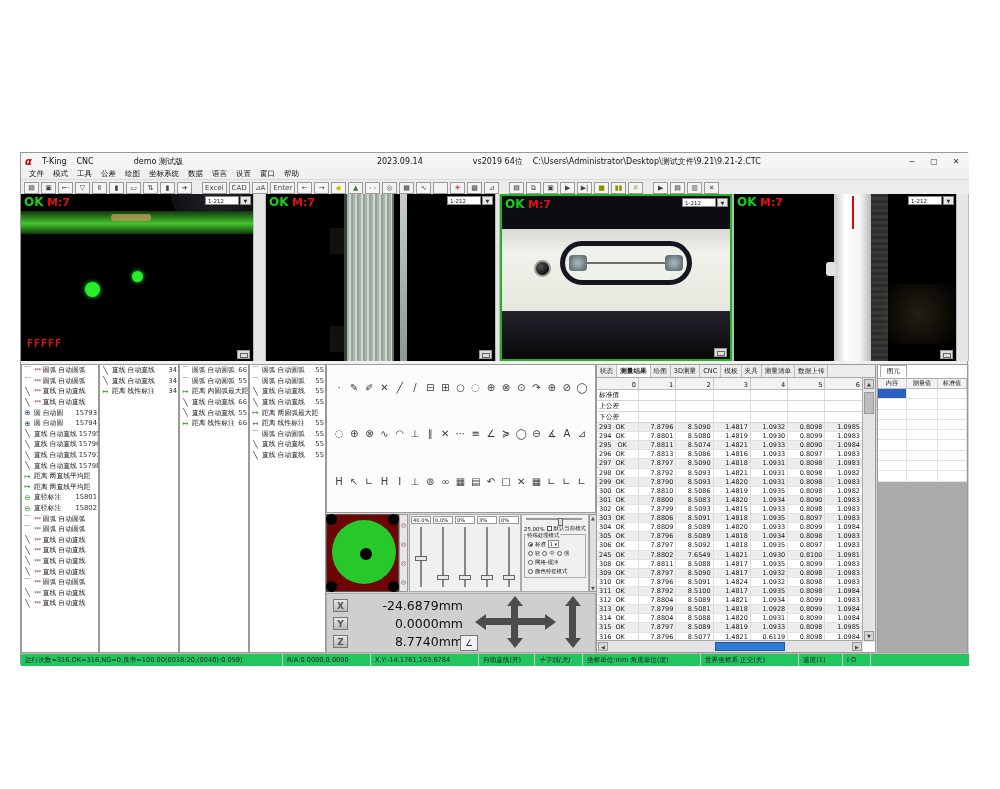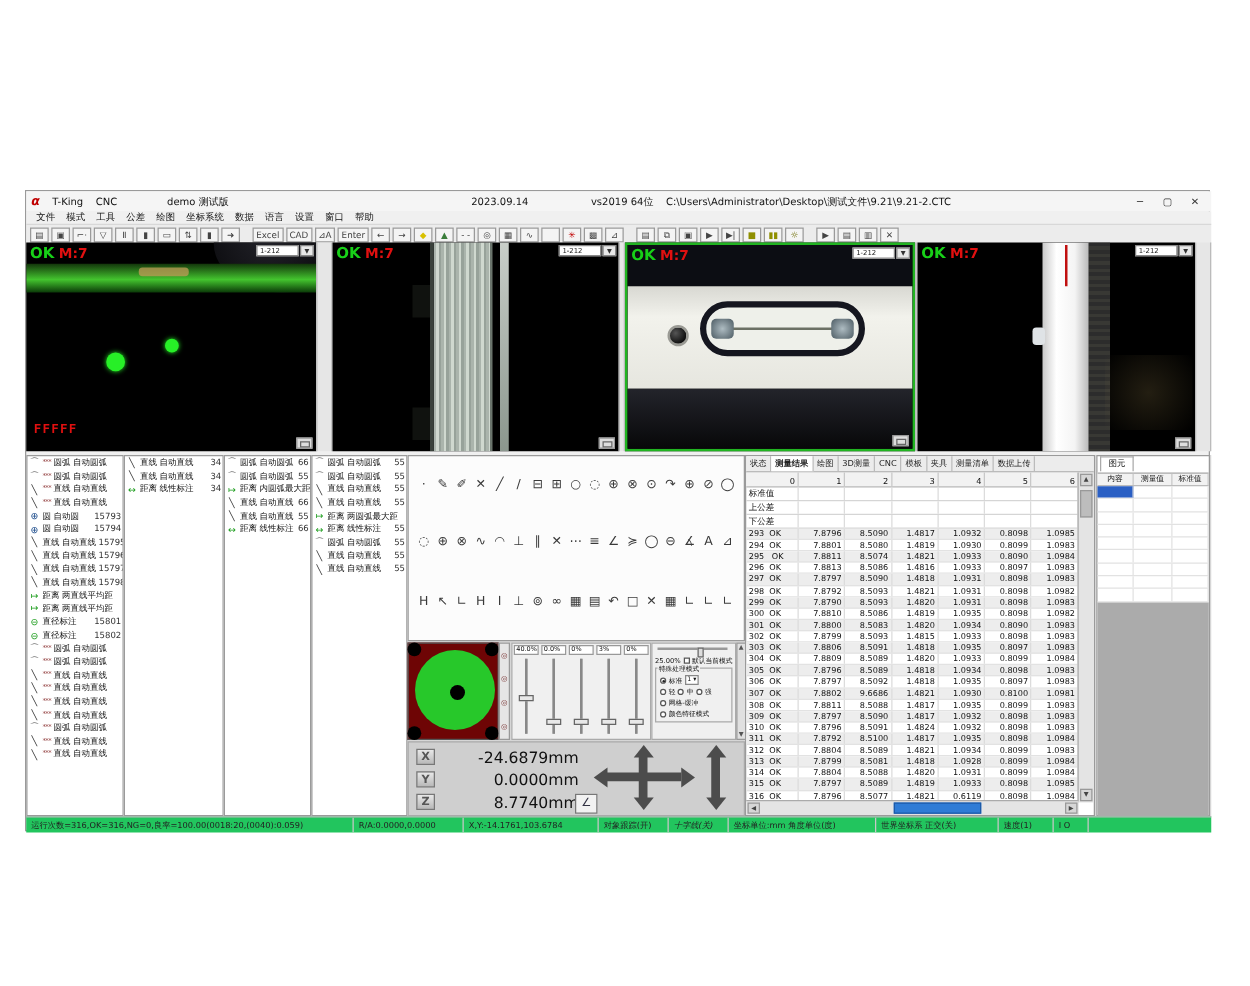--- a/index.html
+++ b/index.html
@@ -899,25 +899,25 @@
               </div>
               <div class="dc" style="width: 37.3px;">7.8797</div>
               <div class="dc" style="width: 37.3px;">8.5092</div>
               <div class="dc" style="width: 37.3px;">1.4818</div>
               <div class="dc" style="width: 37.3px;">1.0935</div>
               <div class="dc" style="width: 37.3px;">0.8097</div>
               <div class="dc" style="width: 37.5px;">1.0983</div>
             </div>
             <div class="drow alt">
               <div class="dc status" style="width: 42px;">
-                <span>307</span>
+                <span>245</span>
                 <span>OK</span>
               </div>
               <div class="dc" style="width: 37.3px;">7.8802</div>
-              <div class="dc" style="width: 37.3px;">9.6686</div>
+              <div class="dc" style="width: 37.3px;">7.6549</div>
               <div class="dc" style="width: 37.3px;">1.4821</div>
               <div class="dc" style="width: 37.3px;">1.0930</div>
               <div class="dc" style="width: 37.3px;">0.8100</div>
               <div class="dc" style="width: 37.5px;">1.0981</div>
             </div>
             <div class="drow">
               <div class="dc status" style="width: 42px;">
                 <span>308</span>
                 <span>OK</span>
               </div>
@@ -1092,21 +1092,21 @@
             </div>
           </div>
       <div class="egray"></div>
     </div>
   </div>
 
   <div class="statusbar" id="statusbar">
         <div class="sseg" style="width: 262px;">运行次数=316,OK=316,NG=0,良率=100.00(0018:20,(0040):0.059)</div>
         <div class="sseg" style="width: 88px;">R/A:0.0000,0.0000</div>
         <div class="sseg" style="width: 108px;">X,Y:-14.1761,103.6784</div>
-        <div class="sseg" style="width: 56px;">对象跟踪(开)</div>
+        <div class="sseg" style="width: 56px;">自动直线(开)</div>
         <div class="sseg" style="width: 48px; font-style: italic;">十字线(关)</div>
         <div class="sseg" style="width: 118px;">坐标单位:mm 角度单位(度)</div>
         <div class="sseg" style="width: 98px;">世界坐标系 正交(关)</div>
         <div class="sseg" style="width: 44px;">速度(1)</div>
         <div class="sseg" style="width: 28px;">I O</div>
       </div>
 
  </div>
 </div>
 

